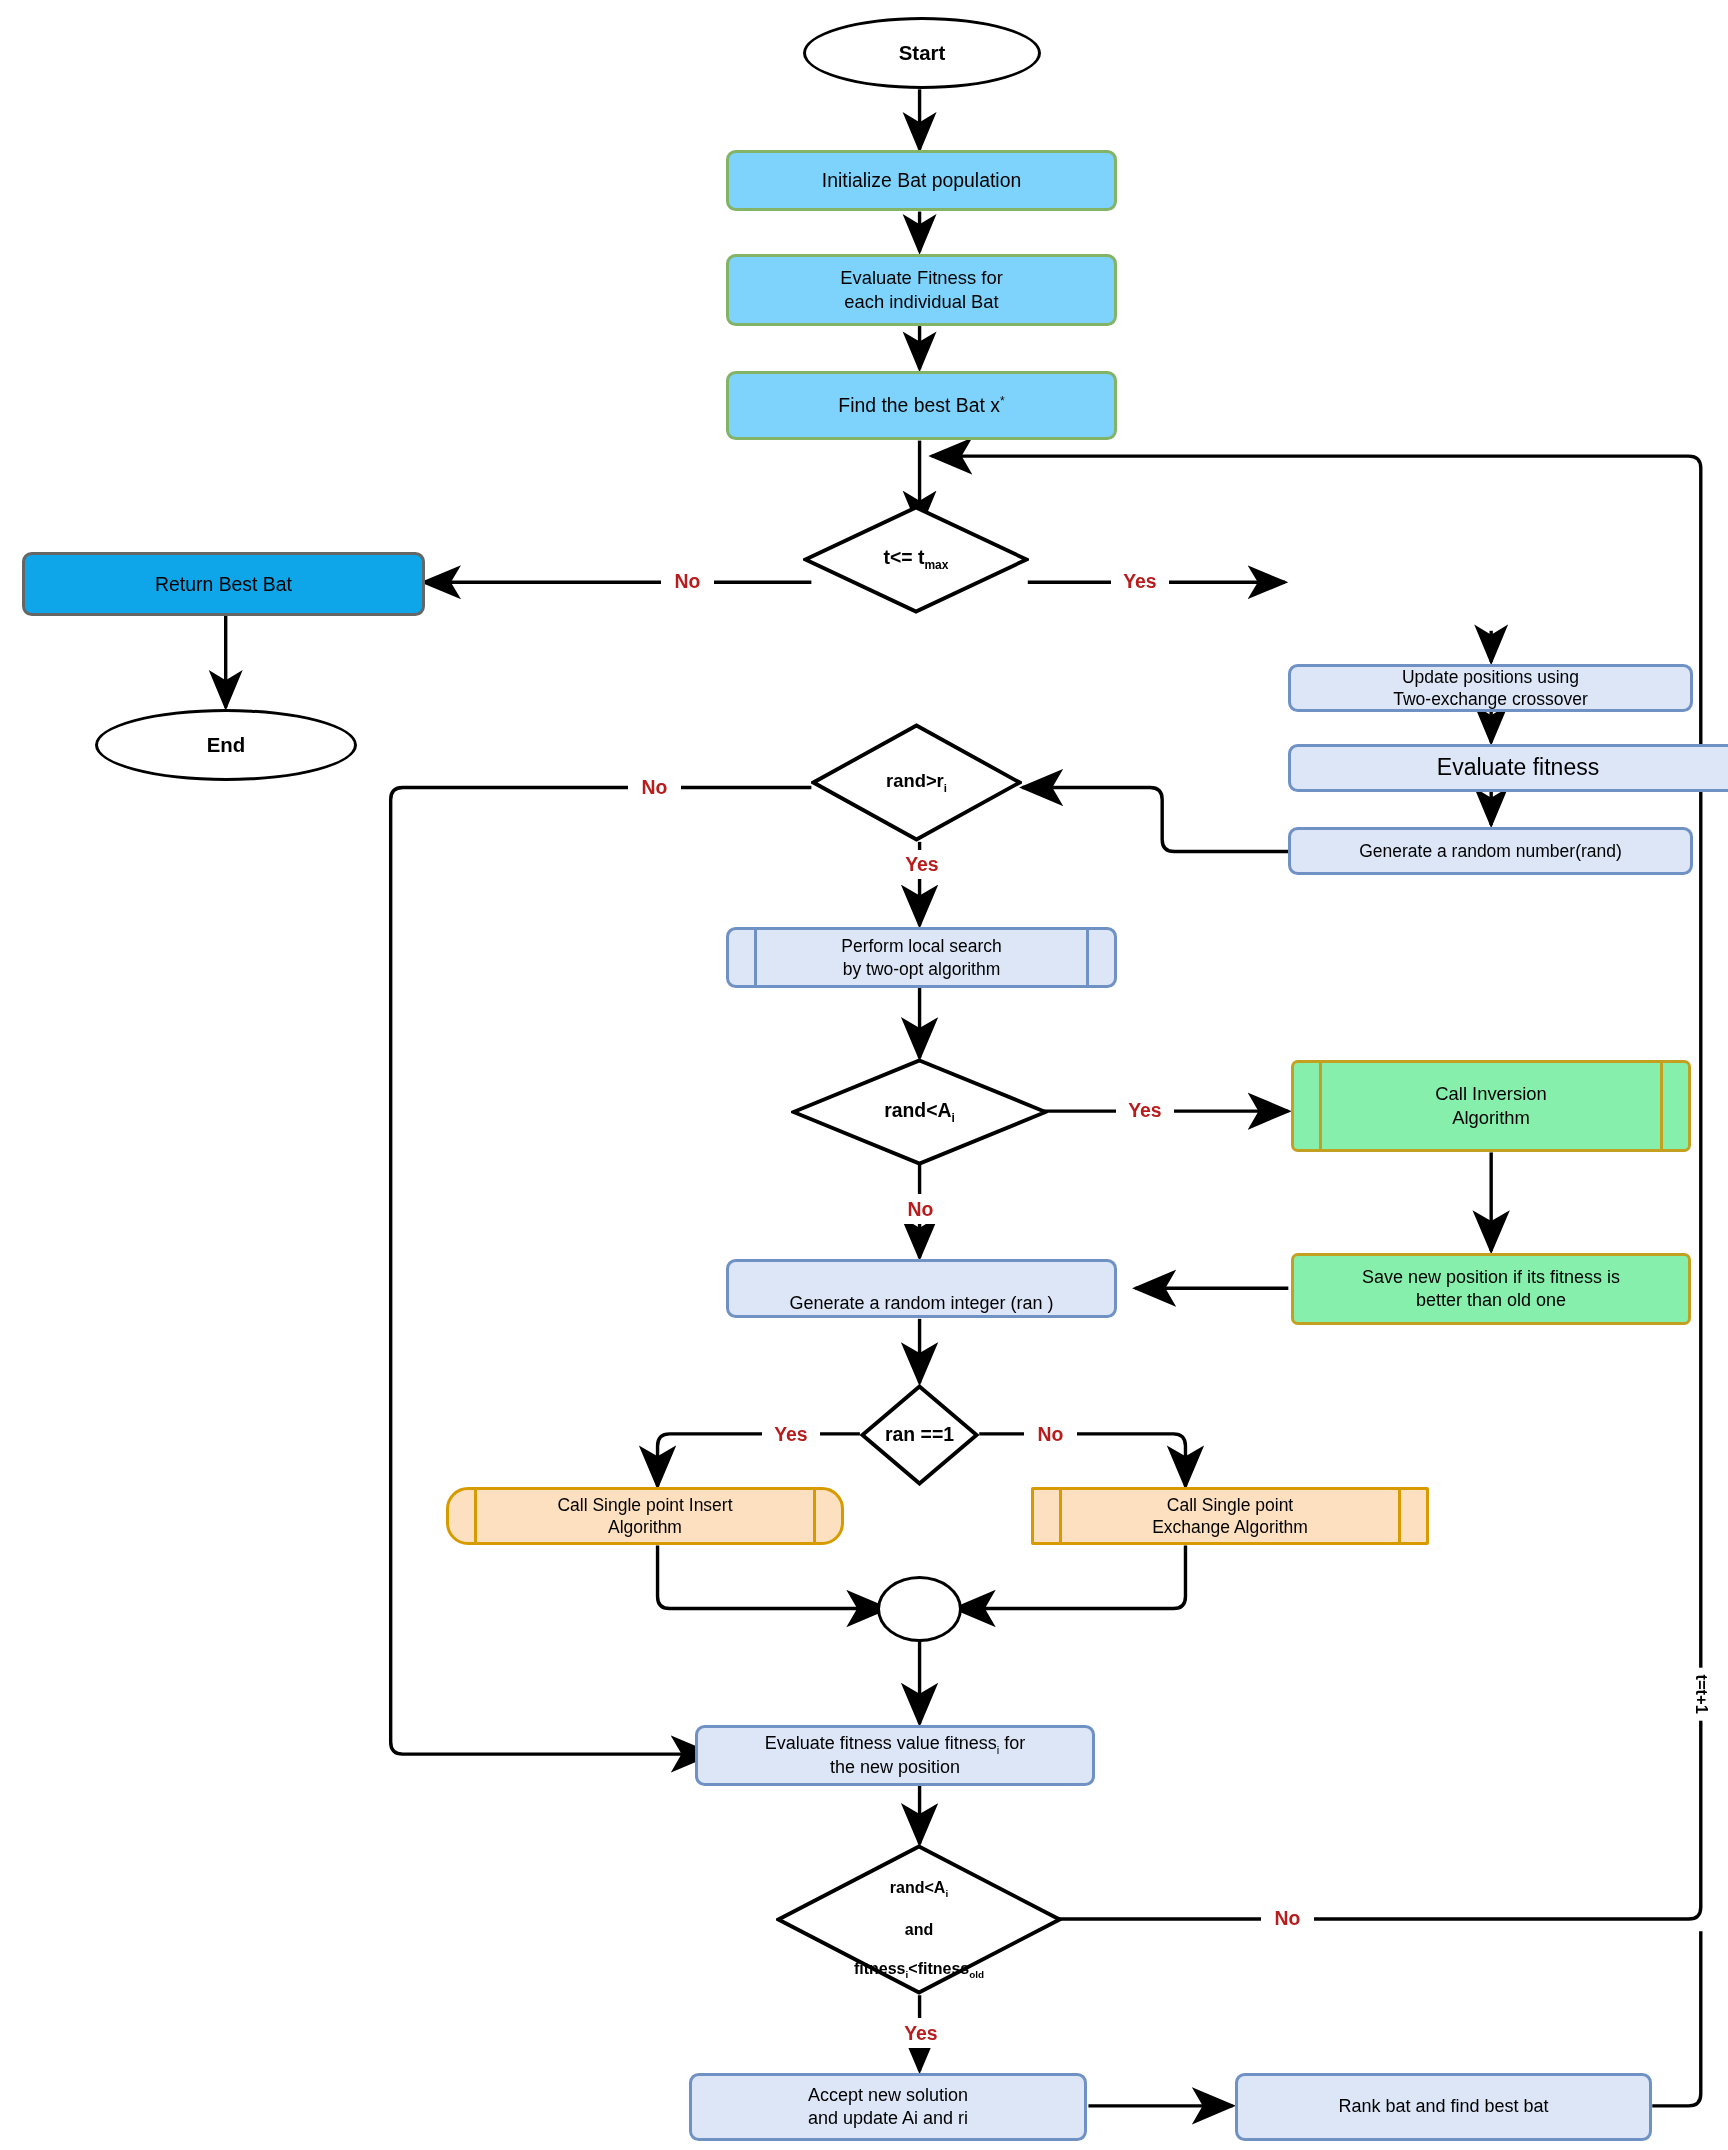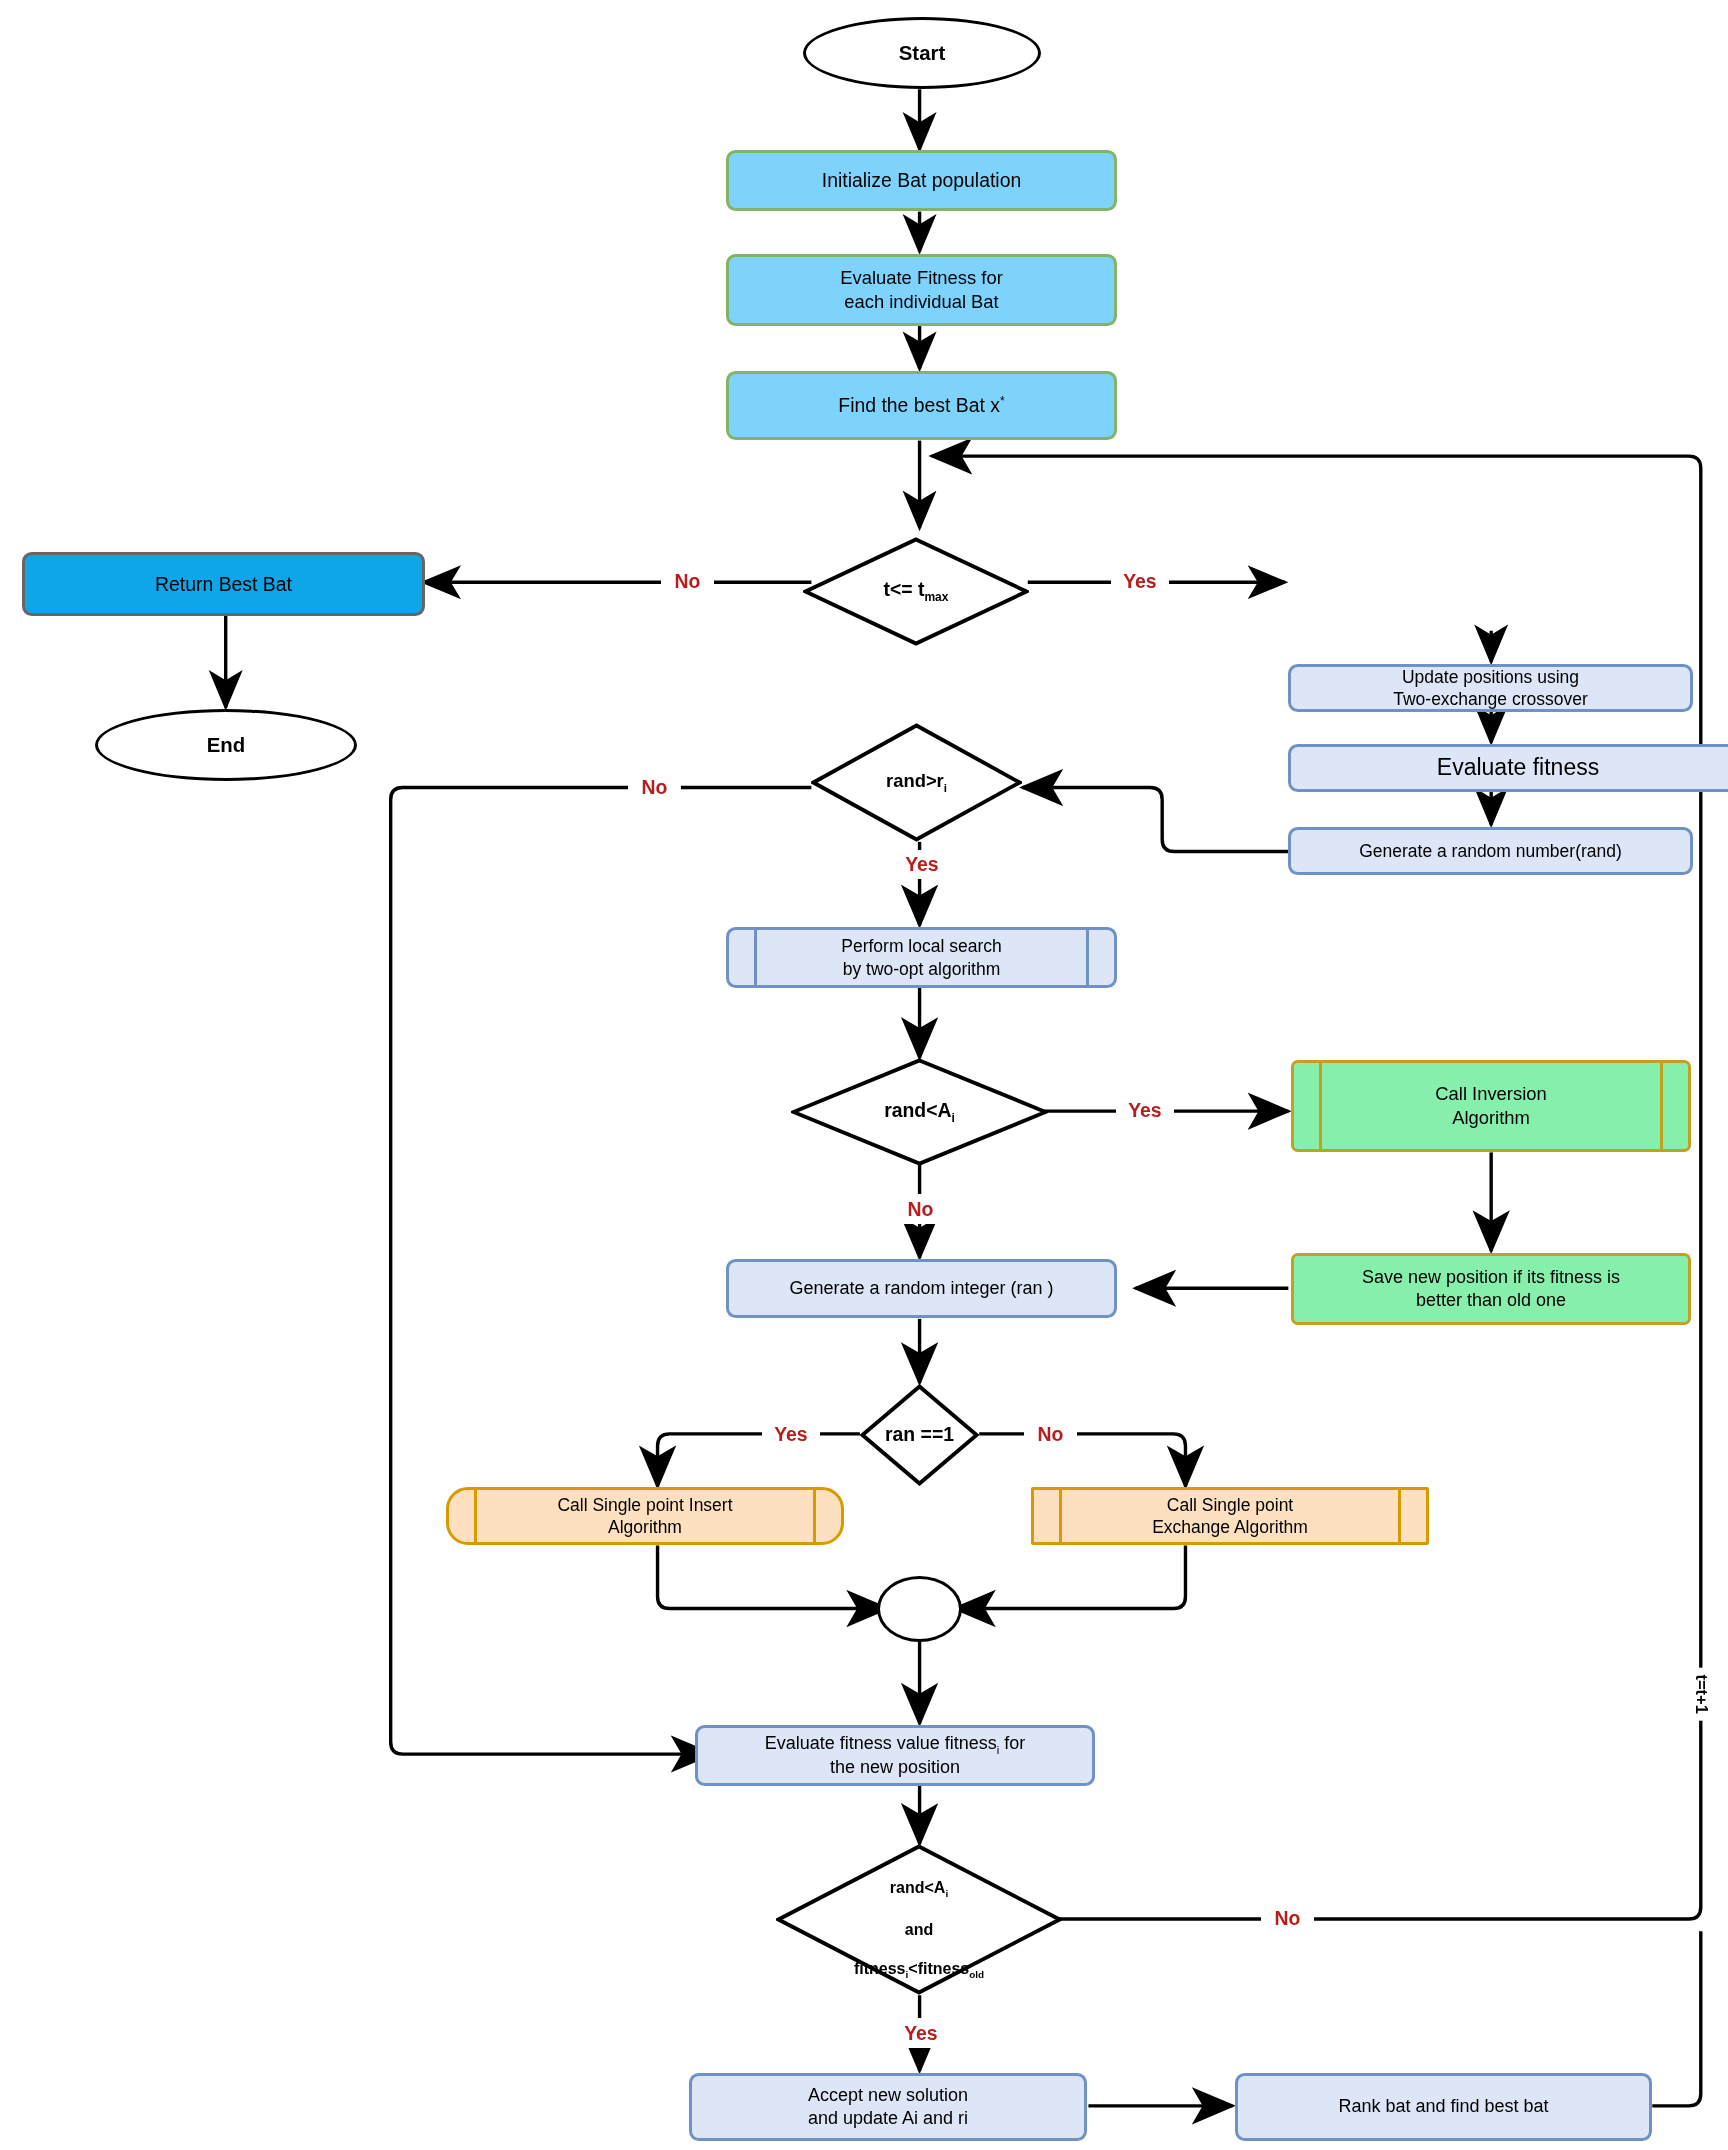--- a/index.html
+++ b/index.html
@@ -153,21 +153,21 @@
 
   <div class="node proc-green" style="left:726px;top:254px;width:391px;height:72px;font-size:18.4px;">
     <span class="lbl">Evaluate Fitness for
 each individual Bat</span>
   </div>
 
   <div class="node proc-green" style="left:726px;top:371px;width:391px;height:69px;font-size:19.4px;">
     <span class="lbl"><span>Find the best Bat x</span><sup>*</sup></span>
   </div>
 
-  <div class="node diamond" style="left:803px;top:537px;width:226px;height:109px;font-size:19.4px;">
+  <div class="node diamond" style="left:803px;top:505px;width:226px;height:109px;font-size:19.4px;">
     <svg class="dshape" viewBox="0 0 465 225" preserveAspectRatio="none">
       <polygon points="232.5,5 460,112.5 232.5,220 5,112.5" fill="#ffffff" stroke="#000000" stroke-width="8"></polygon>
     </svg>
     <span class="dtext"><span>t&lt;= t</span><sub>max</sub></span>
   </div>
 
   <div class="node proc-gray" style="left:22px;top:552px;width:403px;height:64px;font-size:19.4px;">
     <span class="lbl">Return Best Bat</span>
   </div>
 
@@ -211,21 +211,21 @@
   <div class="node proc-yellow predef yellow" style="left:1291px;top:1060px;width:400px;height:92px;font-size:18.4px;">
     <span class="lbl">Call Inversion
 Algorithm</span>
   </div>
 
   <div class="node proc-yellow" style="left:1291px;top:1253px;width:400px;height:72px;font-size:18px;">
     <span class="lbl">Save new position if its fitness is
 better than old one</span>
   </div>
 
-  <div class="node proc-blue" style="left:726px;top:1259px;width:391px;height:59px;font-size:18px;">
+  <div class="node proc-blue" style="left:726px;top:1259px;width:391px;height:59px;font-size:18px;align-items:flex-end;">
     <span class="lbl">Generate a random integer (ran )</span>
   </div>
 
   <div class="node diamond" style="left:860px;top:1384px;width:119px;height:102px;font-size:19.4px;">
     <svg class="dshape" viewBox="0 0 246 210" preserveAspectRatio="none">
       <polygon points="123,5 241,105 123,205 5,105" fill="#ffffff" stroke="#000000" stroke-width="8"></polygon>
     </svg>
     <span class="dtext">ran ==1</span>
   </div>
 

